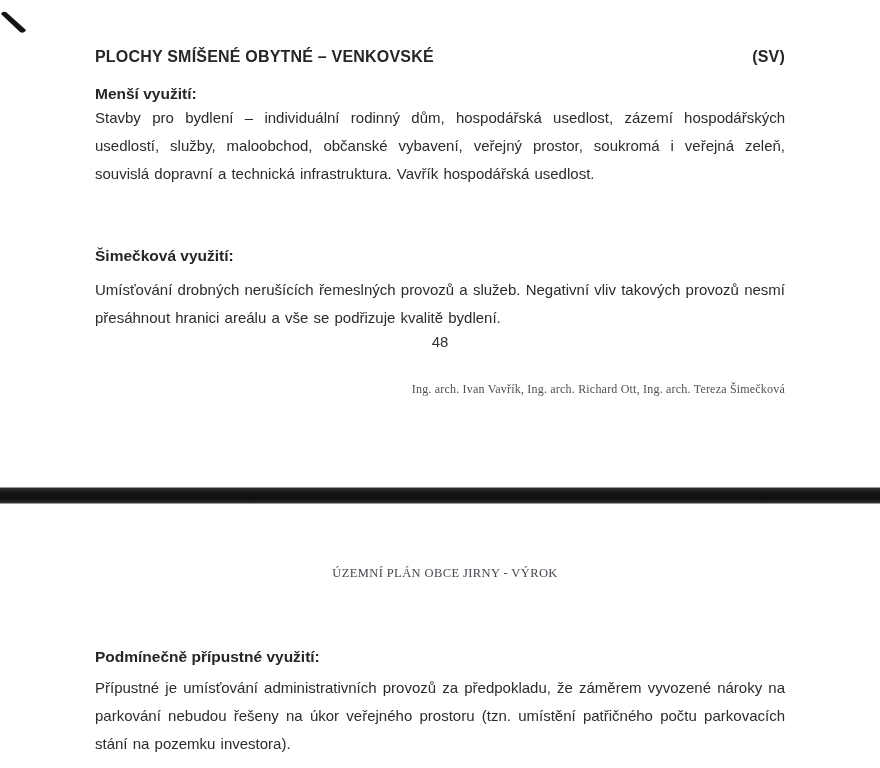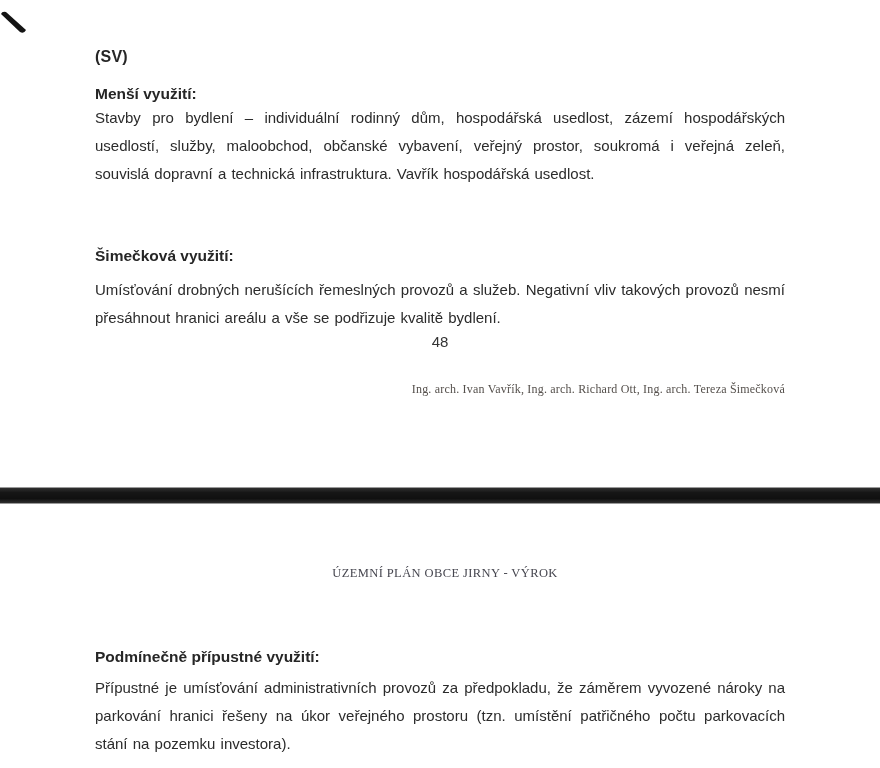--- a/index.html
+++ b/index.html
@@ -39,20 +39,21 @@
                   color: #46464f; letter-spacing: 0.4px; }
 </style>
 </head>
 <body>
 
 <svg class="corner-mark" viewBox="0 0 30 30" aria-hidden="true">
   <path d="M1 10 Q2 7 6 8 L26 26 Q24 30 20 28 Z" fill="#141414"></path>
 </svg>
 
 <div class="abs title-row">
+  <span>PLOCHY SMÍŠENÉ OBYTNÉ – VENKOVSKÉ</span>
   <span>(SV)</span>
 </div>
 
 <div class="abs sec-heading h-main">Menší využití:</div>
 
 <div class="abs para p-main">Stavby pro bydlení – individuální rodinný dům, hospodářská usedlost, zázemí hospodářských usedlostí, služby, maloobchod, občanské vybavení, veřejný prostor, soukromá i veřejná zeleň, souvislá dopravní a technická infrastruktura. Vavřík hospodářská usedlost.</div>
 
 <div class="abs sec-heading h-permissible">Šimečková využití:</div>
 
 <div class="abs para p-permissible">Umísťování drobných nerušících řemeslných provozů a služeb. Negativní vliv takových provozů nesmí přesáhnout hranici areálu a vše se podřizuje kvalitě bydlení.</div>
@@ -60,13 +61,13 @@
 <div class="abs page-number">48</div>
 
 <div class="abs doc-footer">Ing. arch. Ivan Vavřík, Ing. arch. Richard Ott, Ing. arch. Tereza Šimečková</div>
 
 <div class="page-break-bar"></div>
 
 <div class="abs page2-header">ÚZEMNÍ PLÁN OBCE JIRNY - VÝROK</div>
 
 <div class="abs sec-heading h-conditional">Podmínečně přípustné využití:</div>
 
-<div class="abs para p-conditional">Přípustné je umísťování administrativních provozů za předpokladu, že záměrem vyvozené nároky na parkování hranici řešeny na úkor veřejného prostoru (tzn. umístění patřičného počtu parkovacích stání na pozemku investora).</div>
+<div class="abs para p-conditional">Přípustné je umísťování administrativních provozů za předpokladu, že záměrem vyvozené nároky na parkování nebudou řešeny na úkor veřejného prostoru (tzn. umístění patřičného počtu parkovacích stání na pozemku investora).</div>
 
 </body></html>

